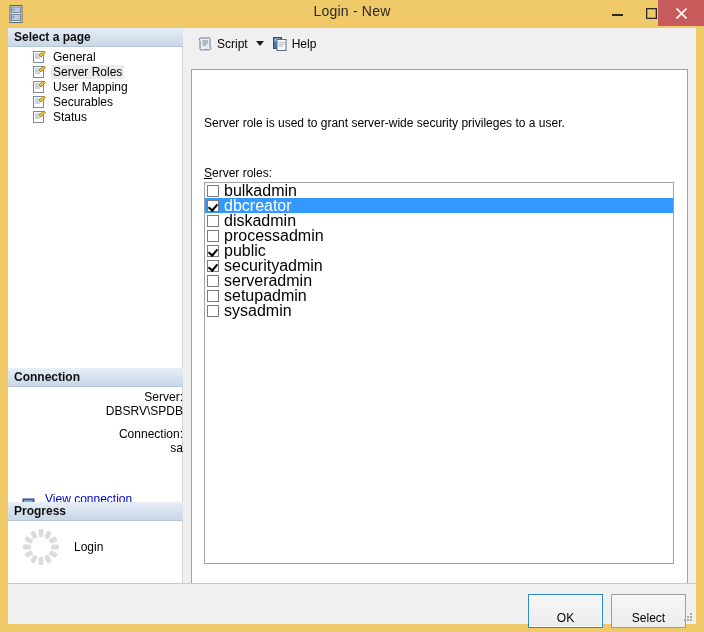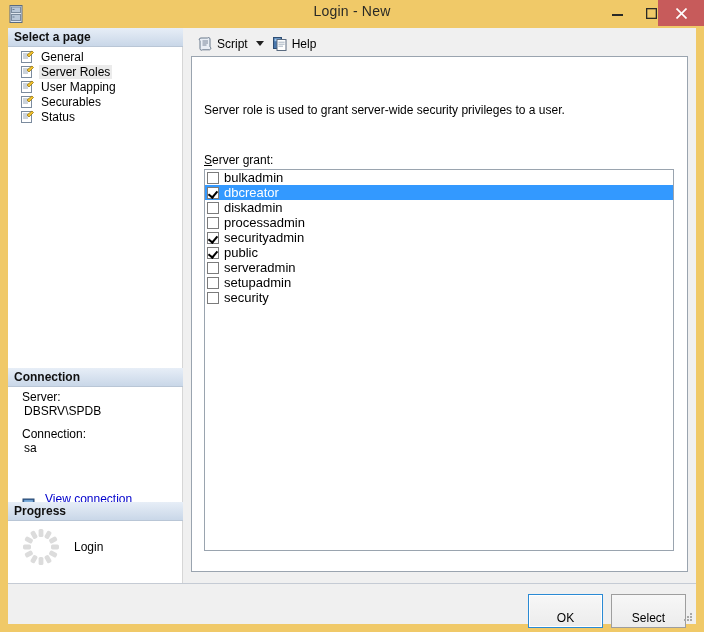--- a/index.html
+++ b/index.html
@@ -100,21 +100,21 @@
   #hdr-progress    { top: 474px; }
 
   .nav-list {
     position: absolute;
     left: 0; top: 21px;
     width: 175px;
   }
   .nav-item {
     position: relative;
     height: 15px;
-    padding-left: 12px;
+    padding-left: 24px;
     display: flex;
     align-items: center;
     cursor: default;
   }
   .nav-icon {
     width: 14px; height: 14px;
     flex: 0 0 14px;
     margin-right: 5px;
   }
   .nav-label {
@@ -127,20 +127,21 @@
     background: #ebebeb;
   }
 
   
   #connection-body {
     position: absolute;
     left: 0; top: 362px;
     width: 175px;
     font-size: 12px;
     color: #000;
+    text-align: right;
   }
   .conn-label { padding-left: 14px; line-height: 14px; }
   .conn-value { padding-left: 16px; line-height: 14px; }
   .conn-gap { height: 9px; }
 
   #view-conn-row {
     position: absolute;
     left: 14px; top: 464px;
     display: flex;
     align-items: center;
@@ -200,21 +201,21 @@
   .tb-icon { width: 16px; height: 16px; flex: 0 0 16px; margin-right: 4px; }
   .tb-label { font-size: 12px; color: #000; line-height: 14px; }
   #script-caret {
     width: 16px; height: 20px;
     display: flex; align-items: center; justify-content: center;
     cursor: default;
   }
 
   #content-panel {
     position: absolute;
-    left: 8px; top: 28px;
+    left: 8px; top: 41px;
     width: 497px;
     height: 516px;
     background: #ffffff;
     border: 1px solid #9aa4af;
     box-sizing: border-box;
   }
   #desc-text {
     position: absolute;
     left: 12px; top: 46px;
     font-size: 12px;
@@ -259,21 +260,21 @@
   .cbox.checked::after {
     content: "";
     position: absolute;
     left: 2px; top: 1px;
     width: 4px; height: 7px;
     border: solid #000000;
     border-width: 0 2px 2px 0;
     transform: rotate(40deg);
   }
   .role-name {
-    font-size: 13px;
+    font-size: 16px;
     color: #000000;
     line-height: 14px;
   }
 
   
   #footer {
     position: absolute;
     left: 0; top: 555px;
     width: 688px;
     height: 41px;
@@ -507,21 +508,21 @@
           </span>
           <span class="tb-label">Help</span>
         </div>
 
       </div>
 
       <div id="content-panel">
 
         <div id="desc-text">Server role is used to grant server-wide security privileges to a user.</div>
 
-        <div id="roles-label"><u>S</u><span>erver grant:</span></div>
+        <div id="roles-label"><u>S</u><span>erver roles:</span></div>
 
         <div id="roles-listbox">
 
           <div class="role-row">
             <span class="cbox"></span>
             <span class="role-name">bulkadmin</span>
           </div>
 
           <div class="role-row selected">
             <span class="cbox checked"></span>
@@ -533,41 +534,41 @@
             <span class="role-name">diskadmin</span>
           </div>
 
           <div class="role-row">
             <span class="cbox"></span>
             <span class="role-name">processadmin</span>
           </div>
 
           <div class="role-row">
             <span class="cbox checked"></span>
+            <span class="role-name">public</span>
+          </div>
+
+          <div class="role-row">
+            <span class="cbox checked"></span>
             <span class="role-name">securityadmin</span>
-          </div>
-
-          <div class="role-row">
-            <span class="cbox checked"></span>
-            <span class="role-name">public</span>
           </div>
 
           <div class="role-row">
             <span class="cbox"></span>
             <span class="role-name">serveradmin</span>
           </div>
 
           <div class="role-row">
             <span class="cbox"></span>
             <span class="role-name">setupadmin</span>
           </div>
 
           <div class="role-row">
             <span class="cbox"></span>
-            <span class="role-name">security</span>
+            <span class="role-name">sysadmin</span>
           </div>
 
         </div>
       </div>
     </div>
 
     <div id="footer">
       <button class="dlg-btn" id="ok-button">OK</button>
       <button class="dlg-btn" id="cancel-button">Select</button>
 

